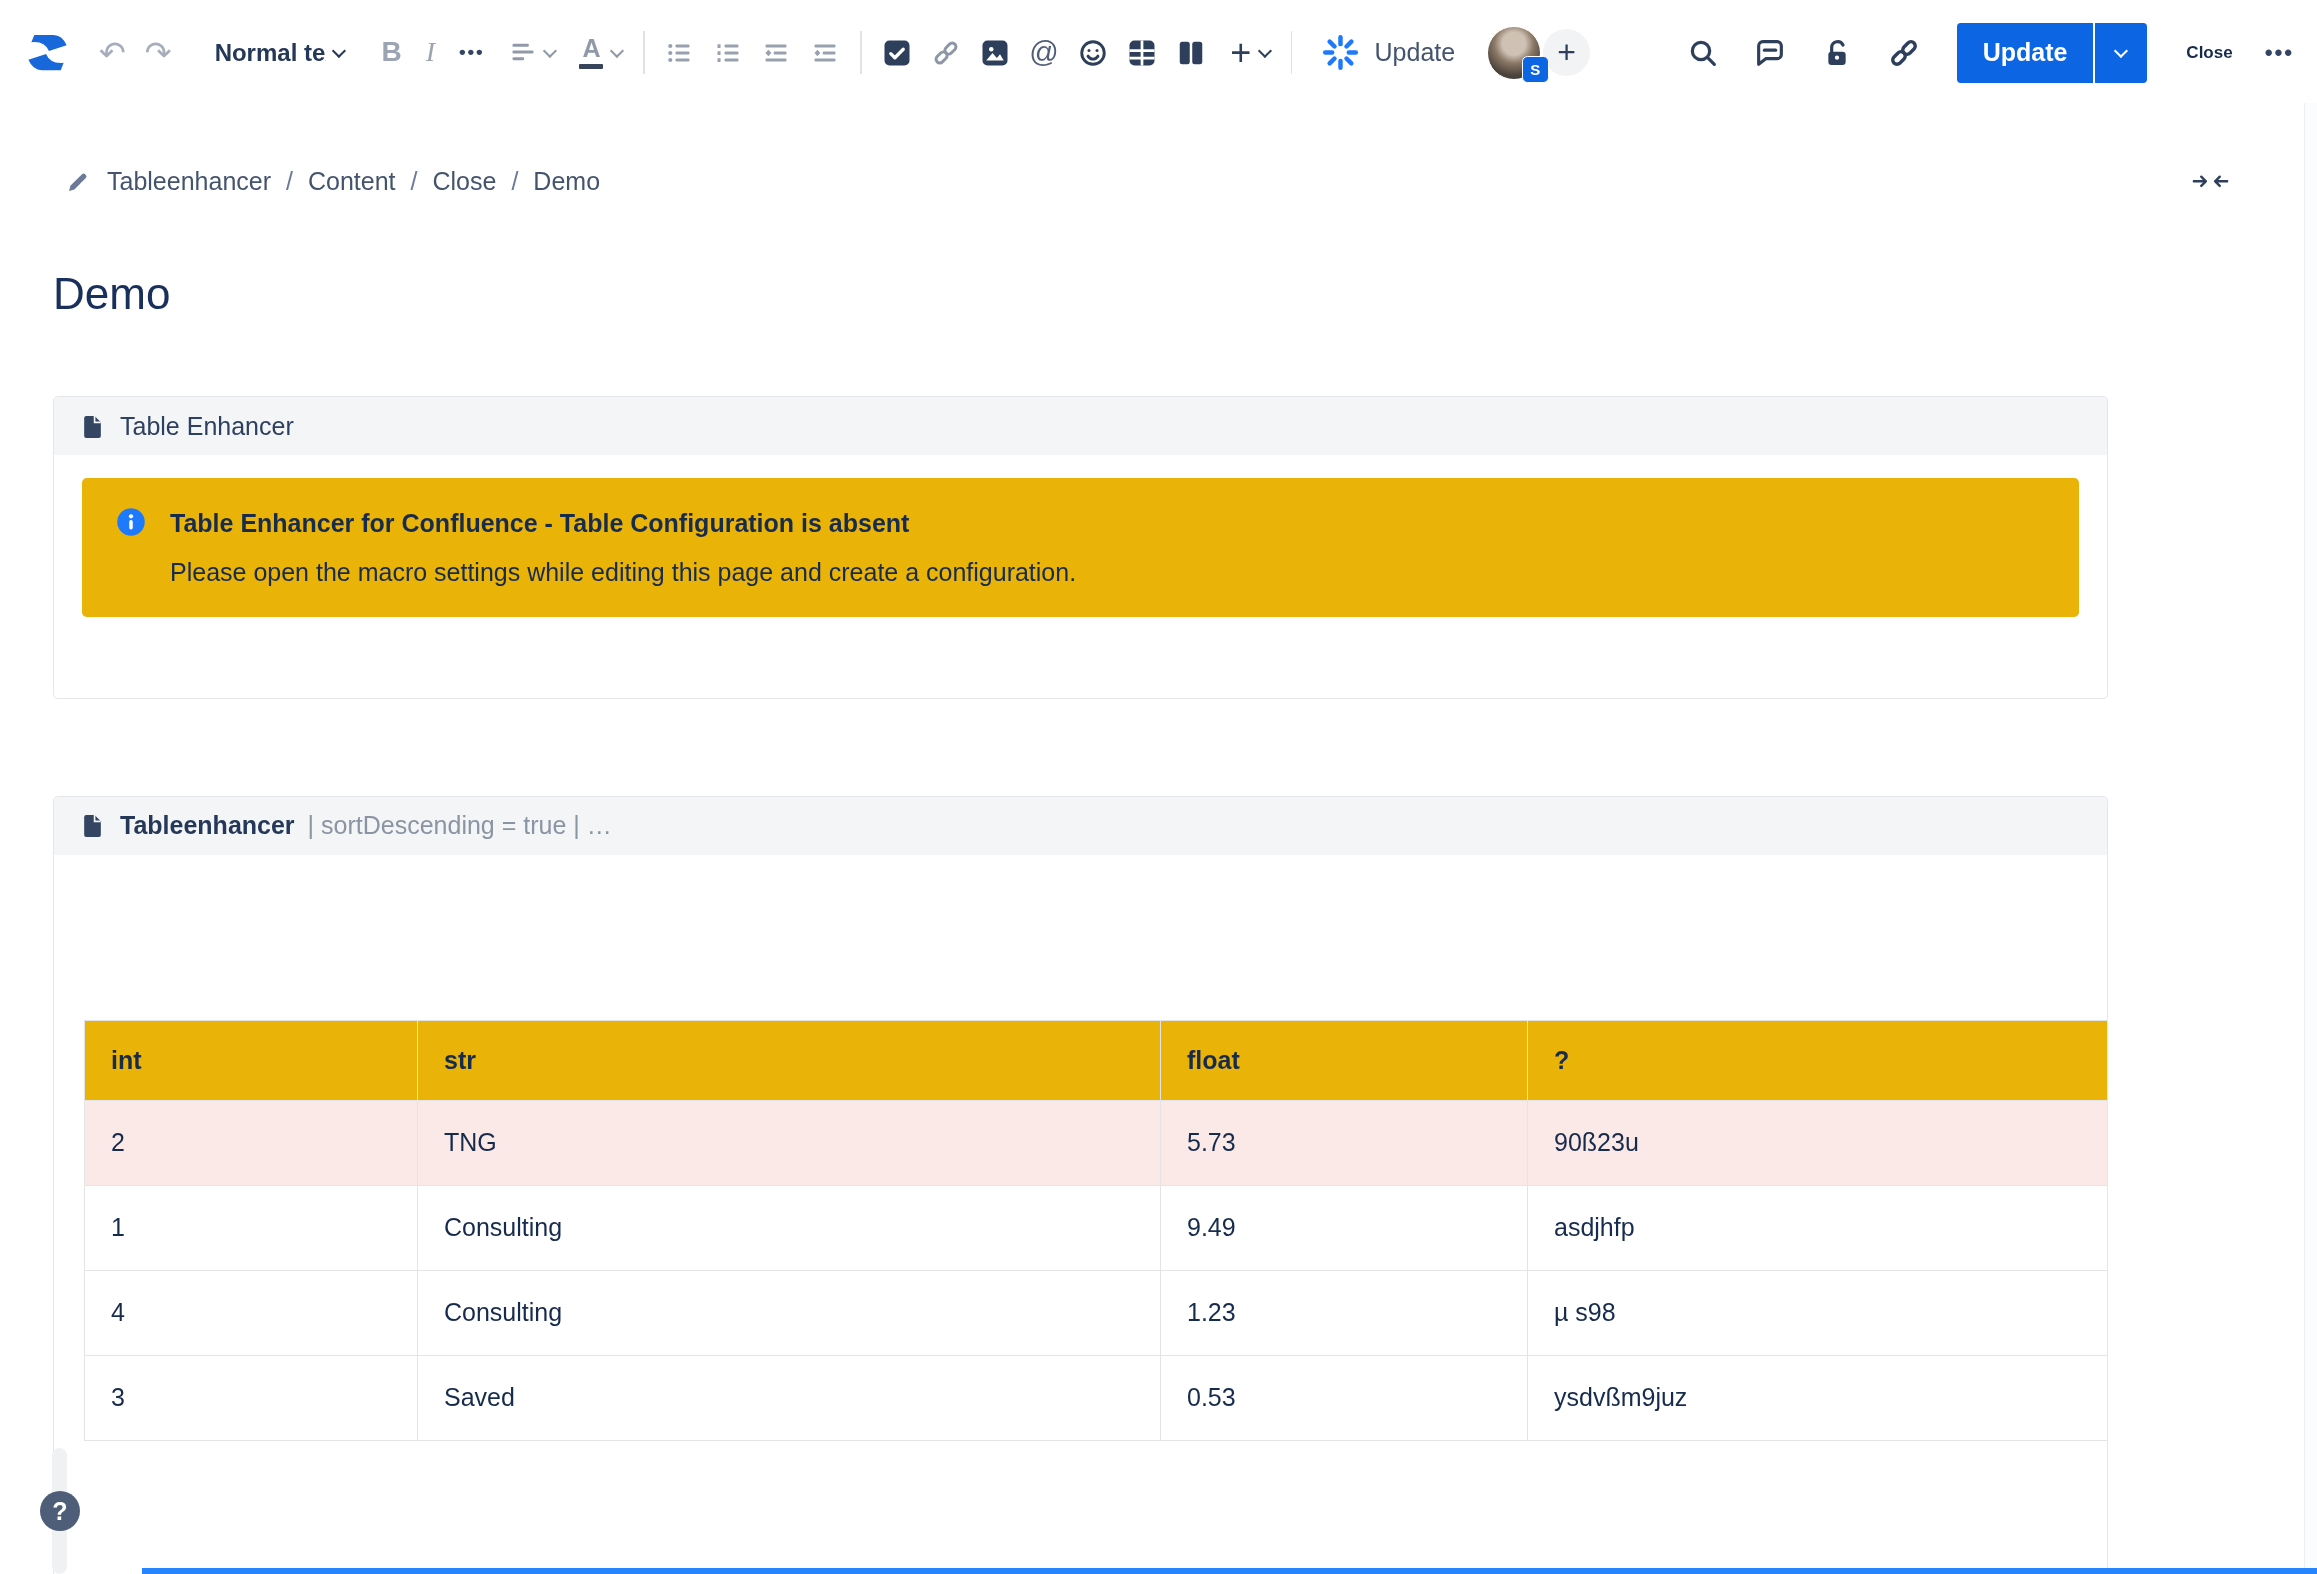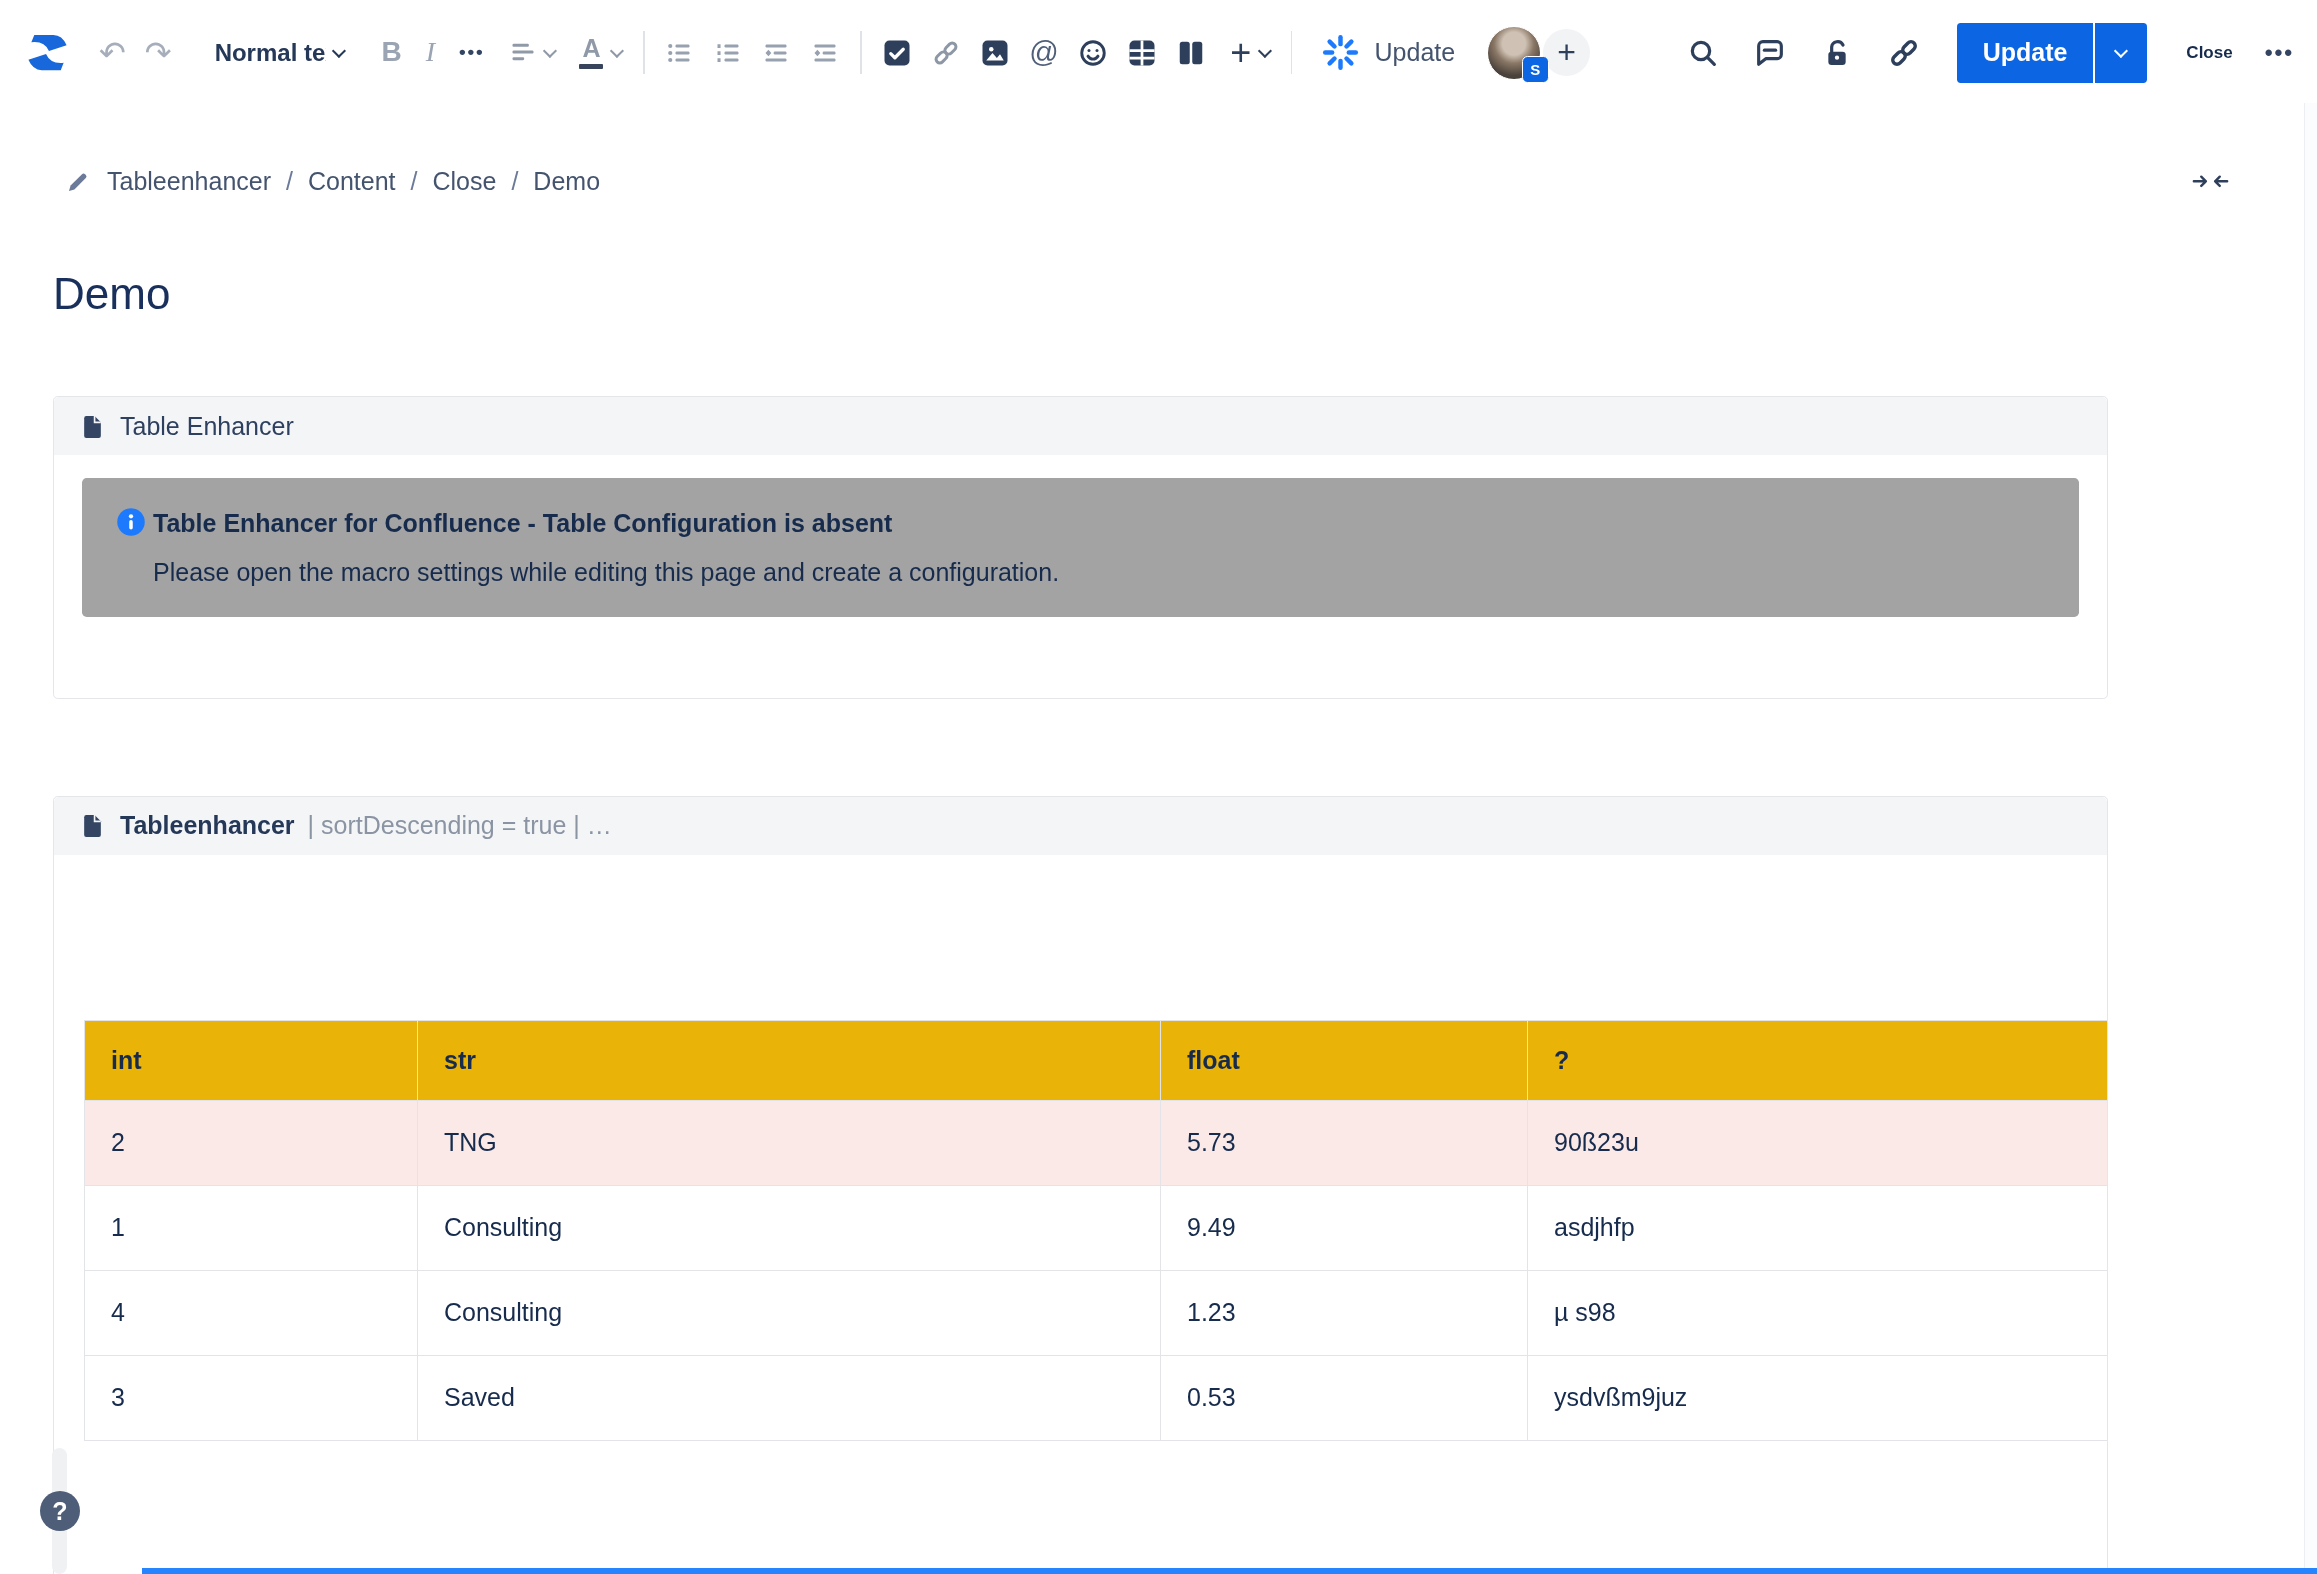--- a/index.html
+++ b/index.html
@@ -60,21 +60,21 @@
   
   .page-title{font-size:44px;font-weight:500;color:#18305B;margin:73px 0 0 53px;}
   
   .macro{border:0.9px solid #E4E6EA;border-radius:4.7px;margin-left:53px;width:2055px;box-sizing:border-box;background:#fff;}
   .macro-head{background:#F4F5F7;height:58px;display:flex;align-items:center;padding:0 26px;border-radius:4.7px 4.7px 0 0;font-size:25px;color:#3A4A68;}
   .macro-head .doc-ic{margin-right:15px;display:flex;}
   .macro-name{font-weight:400;color:#2E405F;}
   .macro-params{color:#8A94A3;margin-left:13px;}
   .macro1{margin-top:77px;}
   .macro1-body{padding:22.5px 28px 81px;}
-  .info-panel{background:#a3a3a3;border-radius:4.7px;padding:28px 34px;display:flex;gap:7px;align-items:flex-start;}
+  .info-panel{background:#eab308;border-radius:4.7px;padding:28px 34px;display:flex;gap:24px;align-items:flex-start;}
   .info-icon{flex:none;margin-top:1.9px;}
   .info-title{font-weight:700;font-size:25px;color:#172B4D;line-height:34px;}
   .info-body{font-size:25px;color:#172B4D;line-height:34px;margin-top:15px;}
   .macro2{margin-top:97px;height:806px;overflow:hidden;}
   .macro2-body{padding:165px 45px 0 30px;}
   
   .tbl-wrap{position:relative;width:2155px;}
   table.data{border-collapse:collapse;table-layout:fixed;width:2155px;font-size:25px;color:#172B4D;}
   table.data th,table.data td{border:0.9px solid #E2E4E8;padding:0 0 0 26px;text-align:left;font-weight:400;}
   table.data th{background:#eab308;height:79px;font-weight:700;}

